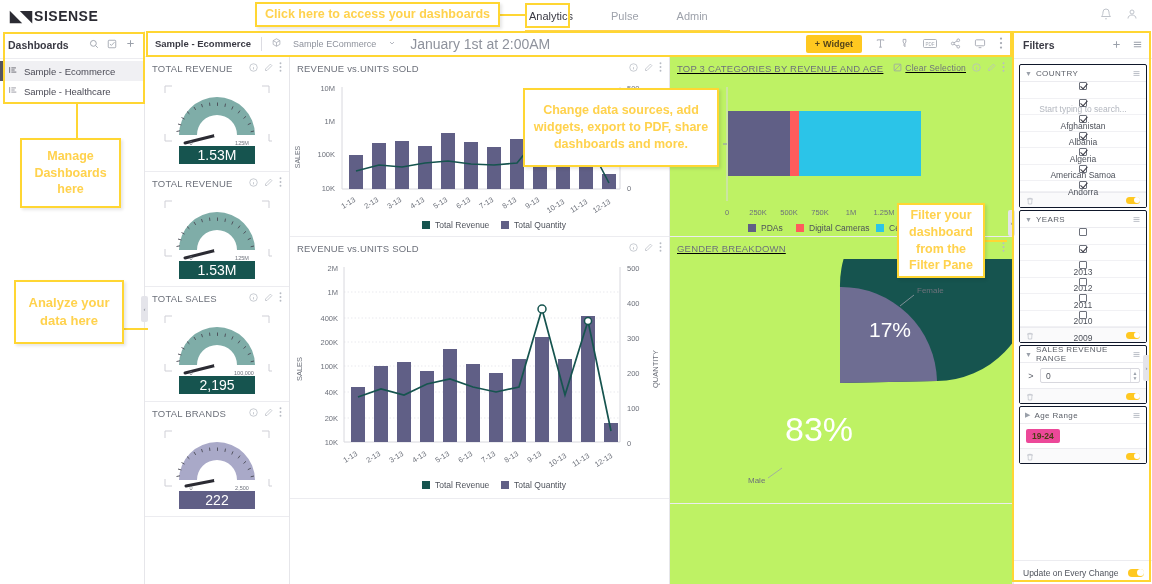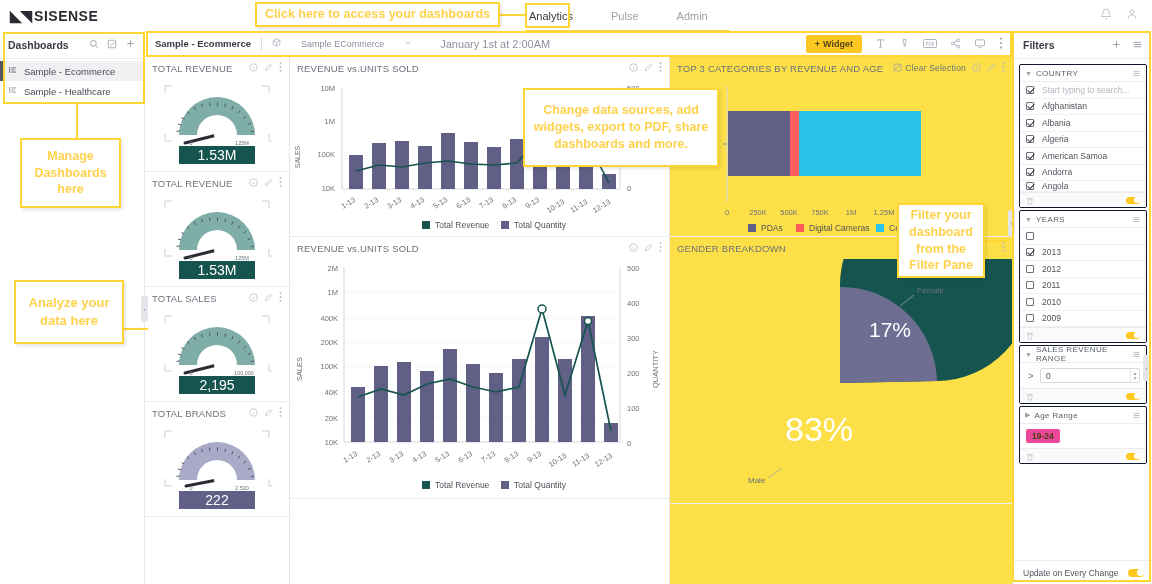--- a/index.html
+++ b/index.html
@@ -48,52 +48,52 @@
   }
   .cline { position:absolute; background:#ffd633; z-index:59; }
 
   
   .dbheader {
     position:absolute; left:145px; top:31px; width:868px; height:26px;
     background:#fff; display:flex; align-items:center; border-bottom:1px solid #ececf0;
   }
   .db-title { font-size:9.5px; font-weight:bold; color:#3a3a44; margin-left:10px; }
   .db-sep { width:1px; height:14px; background:#dcdce2; margin:0 10px; }
-  .db-source { font-size:9px; color:#8e929c; display:flex; align-items:center; gap:20px;}
-  .db-date { font-size:11px; color:#8e929c; margin-left:28px; }
+  .db-source { font-size:9px; color:#8e929c; display:flex; align-items:center; gap:12px;}
+  .db-date { font-size:14px; color:#8e929c; margin-left:14px; }
   .db-tools { margin-left:auto; display:flex; align-items:center; gap:13px; padding-right:10px;}
   .widget-btn {
     background:#ffc820; color:#55451a; font-size:9px; font-weight:bold;
     border:none; border-radius:2px; padding:4px 9px; display:flex; align-items:center; gap:3px; cursor:pointer;
   }
 
   
   .col-gauges { position:absolute; left:145px; top:57px; width:145px; height:527px; background:#fff; border-right:1px solid #e6e6ea; overflow:hidden;}
   .gwidget { border-bottom:1px solid #ececf0; padding-bottom:6px; }
   .wtitle { height:22px; display:flex; align-items:center; padding:0 7px; font-size:9.5px; color:#6d717b; letter-spacing:0.2px;}
   .wtitle .lbl{flex:1; white-space:nowrap; overflow:hidden;}
   .wtitle .wicons { display:flex; gap:6px; align-items:center; }
   .gauge-wrap { display:flex; justify-content:center; padding-top:4px;}
 
   
   .col-charts { position:absolute; left:290px; top:57px; width:380px; height:527px; background:#fff; border-right:1px solid #e6e6ea;}
-  .col-charts2 { position:absolute; left:670px; top:57px; width:343px; height:527px; background:#fde047; border-right:1px solid #e6e6ea;}
+  .col-charts2 { position:absolute; left:670px; top:57px; width:343px; height:527px; background:#bef264; border-right:1px solid #e6e6ea;text-decoration:underline;}
   .cwidget { border-bottom:1px solid #ececf0; }
 
   
   .filters { position:absolute; left:1013px; top:31px; width:139px; height:553px; background:#fff; border-left:1px solid #e6e6ea;}
   .f-header { height:28px; display:flex; align-items:center; padding:0 9px; border-bottom:1px solid #ececf0;}
   .f-header .t { flex:1; font-size:10.5px; font-weight:bold; color:#3a3a44;}
   .f-header .icons{ display:flex; gap:10px; align-items:center;}
   .f-body { padding:5px; height:497px; overflow:hidden; }
   .fcard { border:1px solid #0f172a; border-radius:2px; margin-bottom:2px; background:#fff; }
   .fcard-head { height:17px; display:flex; align-items:center; padding:0 5px; border-bottom:1px solid #ececf0;}
   .fcard-head .car { font-size:7px; color:#9aa0aa; margin-right:4px;}
   .fcard-head .t { flex:1; font-size:8px; color:#5c6069; letter-spacing:0.4px;}
-  .frow { height:16.5px; display:flex; align-items:center; gap:8px; padding:0 6px; border-bottom:1px solid #f1f1f4;}
+  .frow { height:16.5px; display:flex; align-items:center; gap:14px; padding:0 6px; border-bottom:1px solid #f1f1f4;flex-direction:column;}
   .frow:last-child{border-bottom:none;}
   .frow .lab { font-size:8.5px; color:#4e525b;}
   .frow .lab.ph { color:#b3b7bf;}
   .fcard-foot { height:15px; display:flex; align-items:center; justify-content:space-between; padding:0 6px; background:#fafafb; border-top:1px solid #ececf0;}
   .toggle { width:14px; height:7px; border-radius:4px; background:#ffc820; position:relative;}
   .toggle:after{ content:''; position:absolute; right:0.5px; top:0.5px; width:6px; height:6px; border-radius:50%; background:#fff;}
   .numrow { display:flex; align-items:center; gap:4px; padding:5px 6px;}
   .numrow .op { font-size:9px; color:#5c6069; width:10px; text-align:center;}
   .numinput { flex:1; height:15px; border:1px solid #d8d8de; border-radius:2px; font-size:8.5px; color:#4e525b; display:flex; align-items:center; padding-left:5px; background:#fff;}
   .spin{ width:9px; display:flex; flex-direction:column; align-items:center; justify-content:center; border-left:1px solid #e4e4ea; height:100%; font-size:5px; color:#9aa0aa; line-height:1;}

